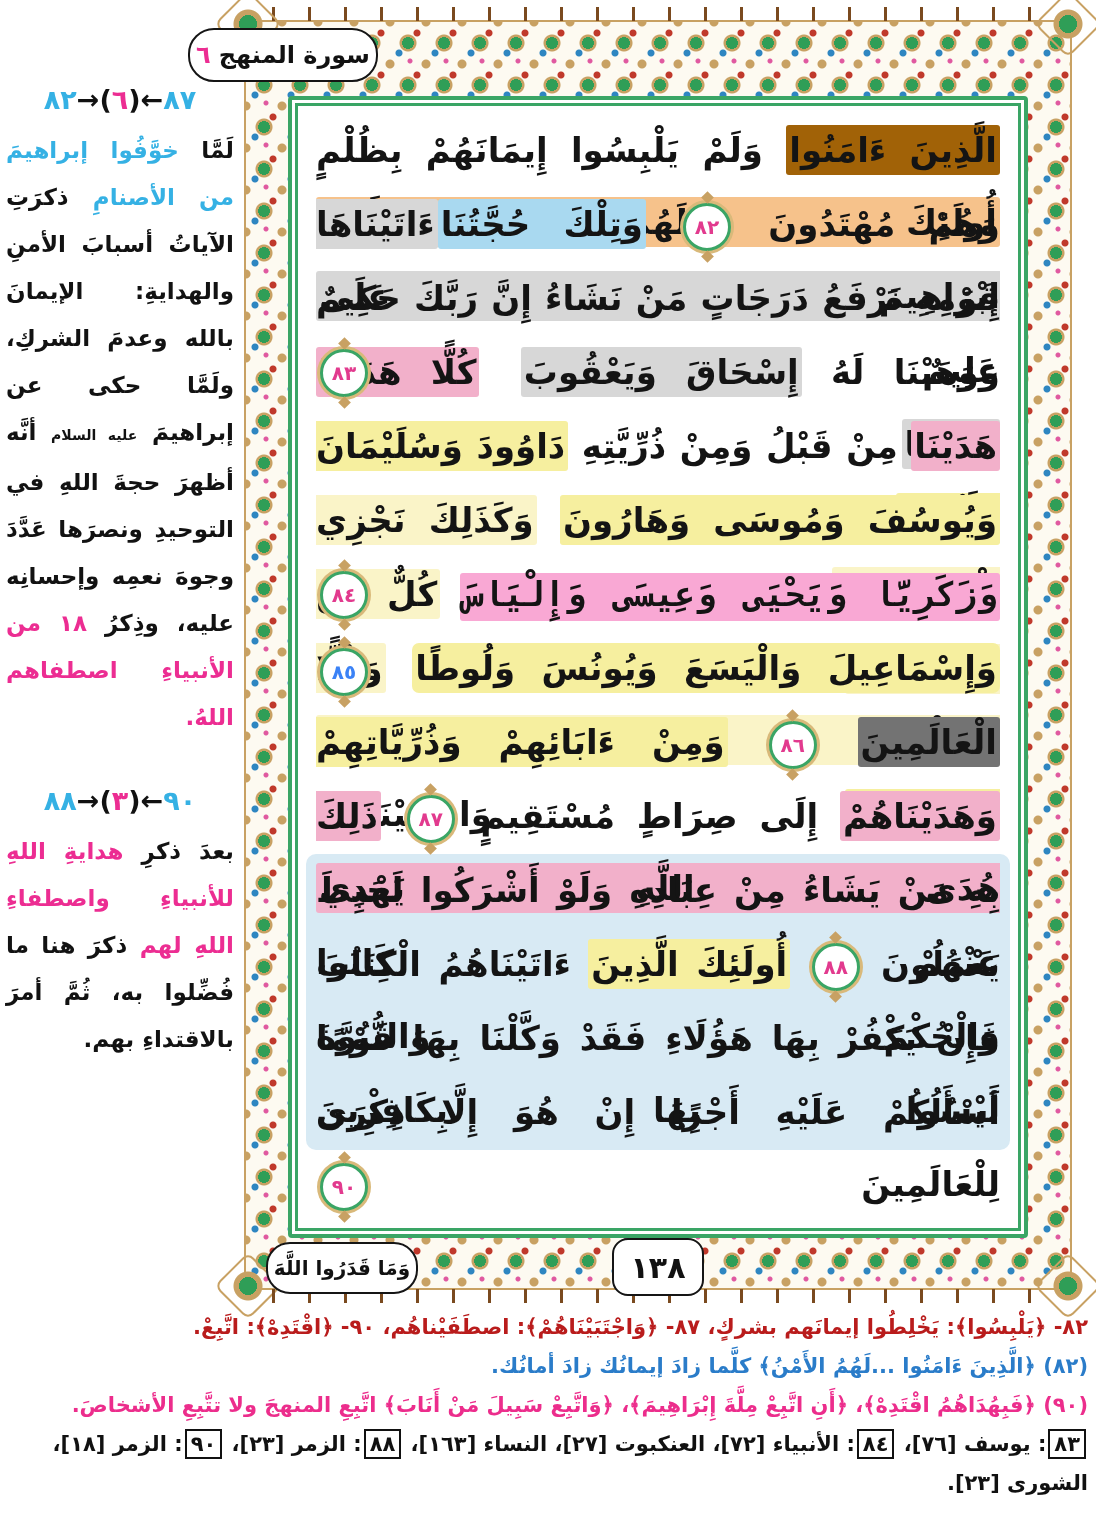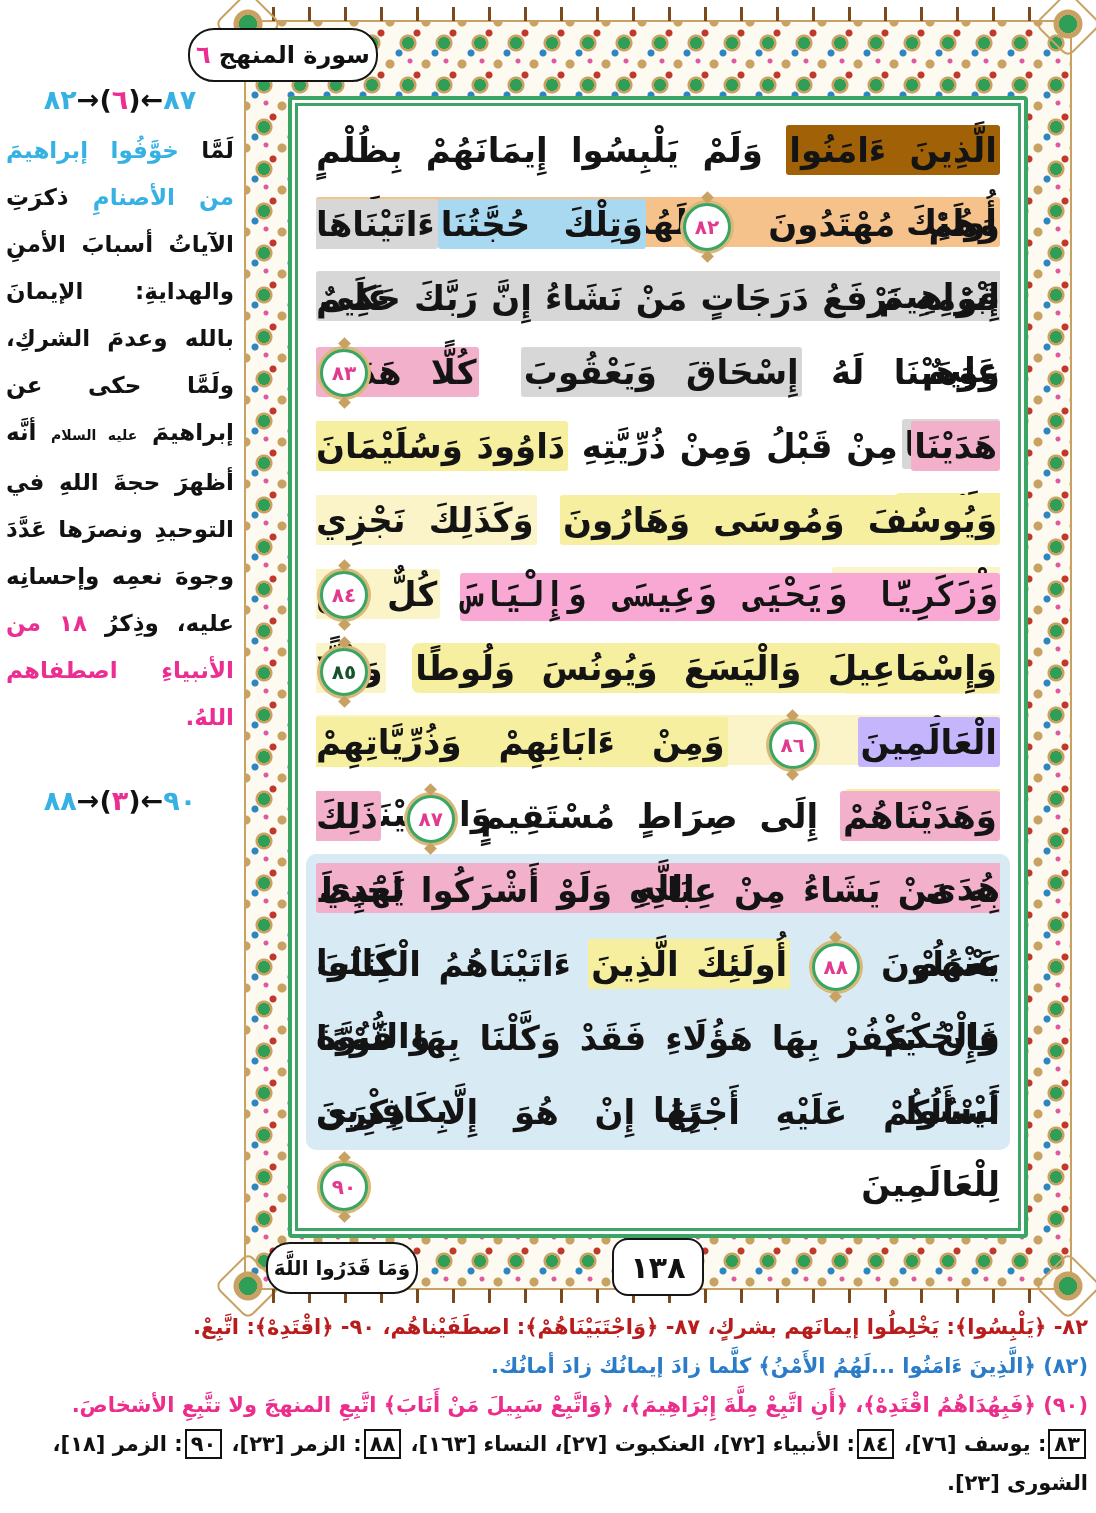--- a/index.html
+++ b/index.html
@@ -83,20 +83,21 @@
 </head>
 <body>
 
 <div class="sidebar" id="sidebar">
     <div class="sb-section">
       <div class="sb-head"><span style="color: rgb(53, 177, 228);">٨٧</span><span style="color: rgb(17, 17, 17);">←</span><span style="color: rgb(17, 17, 17);">(</span><span style="color: rgb(236, 45, 146);">٦</span><span style="color: rgb(17, 17, 17);">)</span><span style="color: rgb(17, 17, 17);">→</span><span style="color: rgb(53, 177, 228);">٨٢</span></div>
       <div class="sb-body"><span style="color: rgb(18, 18, 18);">لَمَّا </span><span style="color: rgb(53, 177, 228);">خوَّفُوا إبراهيمَ من الأصنامِ</span><span style="color: rgb(18, 18, 18);"> ذكرَتِ الآياتُ أسبابَ الأمنِ والهدايةِ: الإيمانَ بالله وعدمَ الشركِ، ولَمَّا حكى عن إبراهيمَ </span><span class="sb-small" style="color: rgb(18, 18, 18);">عليه السلام</span><span style="color: rgb(18, 18, 18);"> أنَّه أظهرَ حجةَ اللهِ في التوحيدِ ونصرَها عَدَّدَ وجوهَ نعمِه وإحسانِه عليه، وذِكرُ </span><span style="color: rgb(236, 45, 146);">١٨ من الأنبياءِ اصطفاهم اللهُ.</span></div>
     </div>
     <div class="sb-section">
       <div class="sb-head"><span style="color: rgb(53, 177, 228);">٩٠</span><span style="color: rgb(17, 17, 17);">←</span><span style="color: rgb(17, 17, 17);">(</span><span style="color: rgb(236, 45, 146);">٣</span><span style="color: rgb(17, 17, 17);">)</span><span style="color: rgb(17, 17, 17);">→</span><span style="color: rgb(53, 177, 228);">٨٨</span></div>
+      <div class="sb-body"><span style="color: rgb(18, 18, 18);">بعدَ ذكرِ </span><span style="color: rgb(236, 45, 146);">هدايةِ اللهِ للأنبياءِ واصطفاءِ اللهِ لهم</span><span style="color: rgb(18, 18, 18);"> ذكرَ هنا ما فُضِّلوا به، ثُمَّ أمرَ بالاقتداءِ بهم.</span></div>
     </div>
   </div>
 
 <div class="frame">
   <div class="corner tl"></div>
   <div class="corner tr"></div>
   <div class="corner bl"></div>
   <div class="corner br"></div>
 
   <div class="cart cart-surah">
@@ -105,23 +106,23 @@
   </div>
 
   <div class="content">
     <div id="text-block">
         <div class="qline"><span class="hl" style="background: #a16207;">الَّذِينَ ءَامَنُوا</span><span> وَلَمْ يَلْبِسُوا إِيمَانَهُمْ بِظُلْمٍ </span><span class="hl" style="background: rgb(246, 194, 139);">أُولَئِكَ لَهُمُ الأَمْنُ</span></div>
         <div class="qline"><span>وَهُمْ مُهْتَدُونَ </span><span class="vnum" style="color: rgb(226, 58, 142);">٨٢</span><span> </span><span class="hl" style="background: rgb(169, 217, 240);">وَتِلْكَ حُجَّتُنَا</span><span class="hl" style="background: rgb(215, 215, 215);">ءَاتَيْنَاهَا إِبْرَاهِيمَ عَلَى</span></div>
         <div class="qline"><span>قَوْمِهِ نَرْفَعُ دَرَجَاتٍ مَنْ نَشَاءُ إِنَّ رَبَّكَ حَكِيمٌ عَلِيمٌ </span><span class="vnum" style="color: rgb(226, 58, 142);">٨٣</span></div>
         <div class="qline"><span>وَوَهَبْنَا لَهُ </span><span class="hl" style="background: rgb(215, 215, 215); margin-left: 12px;">إِسْحَاقَ وَيَعْقُوبَ</span><span> </span><span class="hl" style="background: rgb(242, 176, 202);">كُلًّا هَدَيْنَا</span><span> </span><span class="hl" style="background: rgb(215, 215, 215);">وَنُوحًا</span></div>
         <div class="qline"><span class="hl" style="background: rgb(242, 176, 202);">هَدَيْنَا</span><span> مِنْ قَبْلُ وَمِنْ ذُرِّيَّتِهِ </span><span class="hl" style="background: rgb(246, 239, 159);">دَاوُودَ وَسُلَيْمَانَ وَأَيُّوبَ</span></div>
         <div class="qline"><span class="hl" style="background: rgb(246, 239, 159);">وَيُوسُفَ وَمُوسَى وَهَارُونَ</span><span> </span><span class="hl" style="background: rgb(250, 244, 200);">وَكَذَلِكَ نَجْزِي الْمُحْسِنِينَ</span><span> </span><span class="vnum" style="color: rgb(226, 58, 142);">٨٤</span></div>
-        <div class="qline"><span class="hl" style="background: #f9a8d4; font-family: Liberation Mono, monospace;">وَزَكَرِيَّا وَيَحْيَى وَعِيسَى وَإِلْيَاسَ</span><span> </span><span class="hl" style="background: rgb(250, 244, 200);">كُلٌّ مِنَ الصَّالِحِينَ</span><span> </span><span class="vnum" style="color: #14532d;">٨٥</span></div>
+        <div class="qline"><span class="hl" style="background: #f9a8d4; font-family: Liberation Mono, monospace;">وَزَكَرِيَّا وَيَحْيَى وَعِيسَى وَإِلْيَاسَ</span><span> </span><span class="hl" style="background: rgb(250, 244, 200);">كُلٌّ مِنَ الصَّالِحِينَ</span><span> </span><span class="vnum" style="color: #3b82f6;">٨٥</span></div>
         <div class="qline"><span class="hl" style="background: rgb(246, 239, 159); border-radius: 7px;">وَإِسْمَاعِيلَ وَالْيَسَعَ وَيُونُسَ وَلُوطًا</span><span> </span><span class="hl" style="background: rgb(250, 244, 200);">وَكُلًّا فَضَّلْنَا عَلَى</span></div>
-        <div class="qline"><span class="hl" style="background: #c4b5fd;">الْعَالَمِينَ</span><span> </span><span class="vnum" style="color: rgb(226, 58, 142);">٨٦</span><span> </span><span class="hl" style="background: rgb(246, 239, 159);">وَمِنْ ءَابَائِهِمْ وَذُرِّيَّاتِهِمْ وَإِخْوَانِهِمْ</span><span> وَاجْتَبَيْنَاهُمْ</span></div>
+        <div class="qline"><span class="hl" style="background: #737373;">الْعَالَمِينَ</span><span> </span><span class="vnum" style="color: rgb(226, 58, 142);">٨٦</span><span> </span><span class="hl" style="background: rgb(246, 239, 159);">وَمِنْ ءَابَائِهِمْ وَذُرِّيَّاتِهِمْ وَإِخْوَانِهِمْ</span><span> وَاجْتَبَيْنَاهُمْ</span></div>
         <div class="qline"><span class="hl" style="background: rgb(242, 176, 202);">وَهَدَيْنَاهُمْ</span><span> إِلَى صِرَاطٍ مُسْتَقِيمٍ </span><span class="vnum" style="color: rgb(226, 58, 142);">٨٧</span><span> </span><span class="hl" style="background: rgb(242, 176, 202);">ذَلِكَ هُدَى اللَّهِ يَهْدِي</span></div>
         <div class="blue-panel" style="background: rgb(216, 234, 244);">
           <div class="qline"><span>بِهِ مَنْ يَشَاءُ مِنْ عِبَادِهِ وَلَوْ أَشْرَكُوا لَحَبِطَ عَنْهُمْ مَا كَانُوا</span></div>
           <div class="qline"><span>يَعْمَلُونَ </span><span class="vnum" style="color: rgb(226, 58, 142);">٨٨</span><span> </span><span class="hl" style="background: rgb(246, 239, 159);">أُولَئِكَ الَّذِينَ</span><span> ءَاتَيْنَاهُمُ الْكِتَابَ وَالْحُكْمَ وَالنُّبُوَّةَ</span></div>
           <div class="qline"><span>فَإِنْ يَكْفُرْ بِهَا هَؤُلَاءِ فَقَدْ وَكَّلْنَا بِهَا قَوْمًا لَيْسُوا بِهَا بِكَافِرِينَ</span></div>
           <div class="qline"><span>أَسْأَلُكُمْ عَلَيْهِ أَجْرًا إِنْ هُوَ إِلَّا ذِكْرَى لِلْعَالَمِينَ </span><span class="vnum" style="color: rgb(226, 58, 142);">٩٠</span></div>
         </div>
       </div>
   </div>
 

